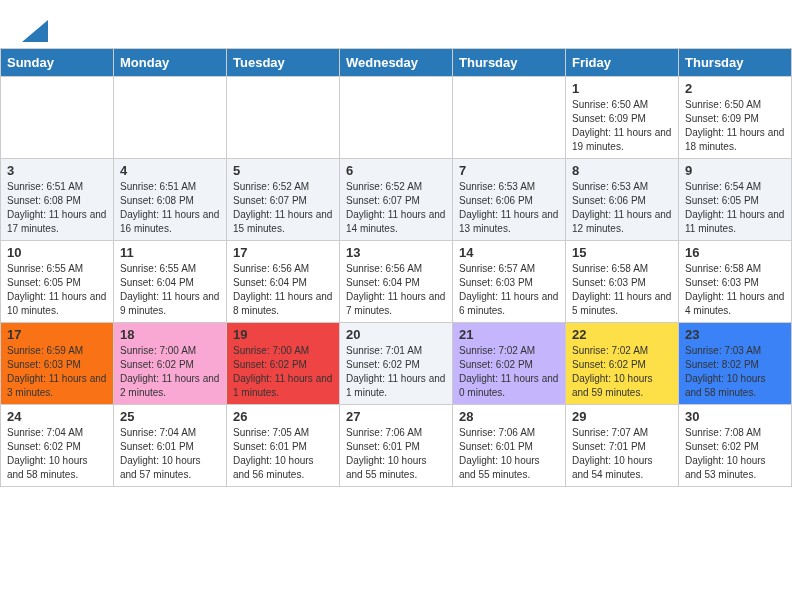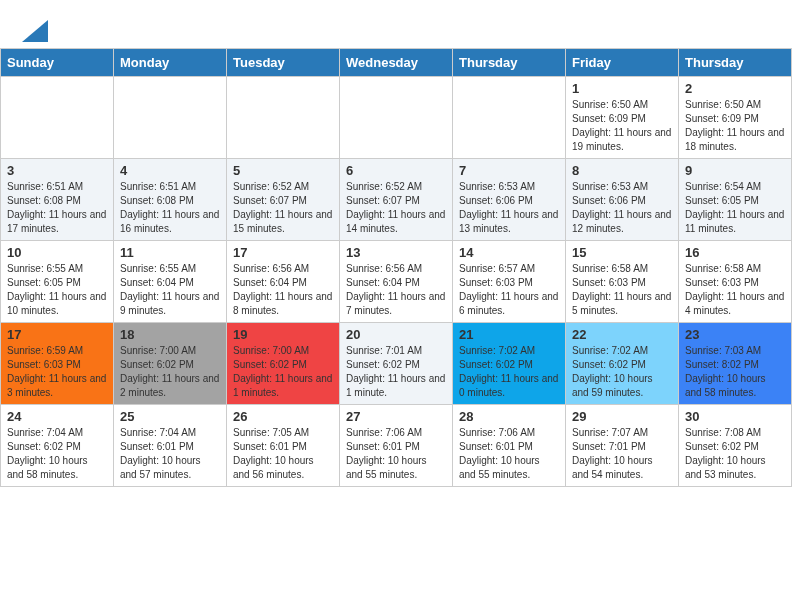--- a/index.html
+++ b/index.html
@@ -220,45 +220,45 @@
 Daylight: 11 hours and 4 minutes.</div>
           </td>
         </tr>
         <tr>
           <td style="background: #f97316; margin-left: 45px;">
             <div class="day-number">17</div>
             <div class="day-info">Sunrise: 6:59 AM
 Sunset: 6:03 PM
 Daylight: 11 hours and 3 minutes.</div>
           </td>
-          <td style="background: #a3a3a3;">
+          <td style="background: #f9a8d4;">
             <div class="day-number">18</div>
             <div class="day-info">Sunrise: 7:00 AM
 Sunset: 6:02 PM
 Daylight: 11 hours and 2 minutes.</div>
           </td>
           <td style="background: #ef4444;">
             <div class="day-number">19</div>
             <div class="day-info">Sunrise: 7:00 AM
 Sunset: 6:02 PM
 Daylight: 11 hours and 1 minutes.</div>
           </td>
           <td style="background: rgb(240, 244, 248); margin-top: 28px;">
             <div class="day-number">20</div>
             <div class="day-info">Sunrise: 7:01 AM
 Sunset: 6:02 PM
 Daylight: 11 hours and 1 minute.</div>
           </td>
-          <td style="background: #0ea5e9;">
+          <td style="background: #c4b5fd;">
             <div class="day-number">21</div>
             <div class="day-info">Sunrise: 7:02 AM
 Sunset: 6:02 PM
 Daylight: 11 hours and 0 minutes.</div>
           </td>
-          <td style="background: #7dd3fc;">
+          <td style="background: #fde047;">
             <div class="day-number">22</div>
             <div class="day-info">Sunrise: 7:02 AM
 Sunset: 6:02 PM
 Daylight: 10 hours and 59 minutes.</div>
           </td>
           <td style="background: #3b82f6;">
             <div class="day-number">23</div>
             <div class="day-info">Sunrise: 7:03 AM
 Sunset: 8:02 PM
 Daylight: 10 hours and 58 minutes.</div>

